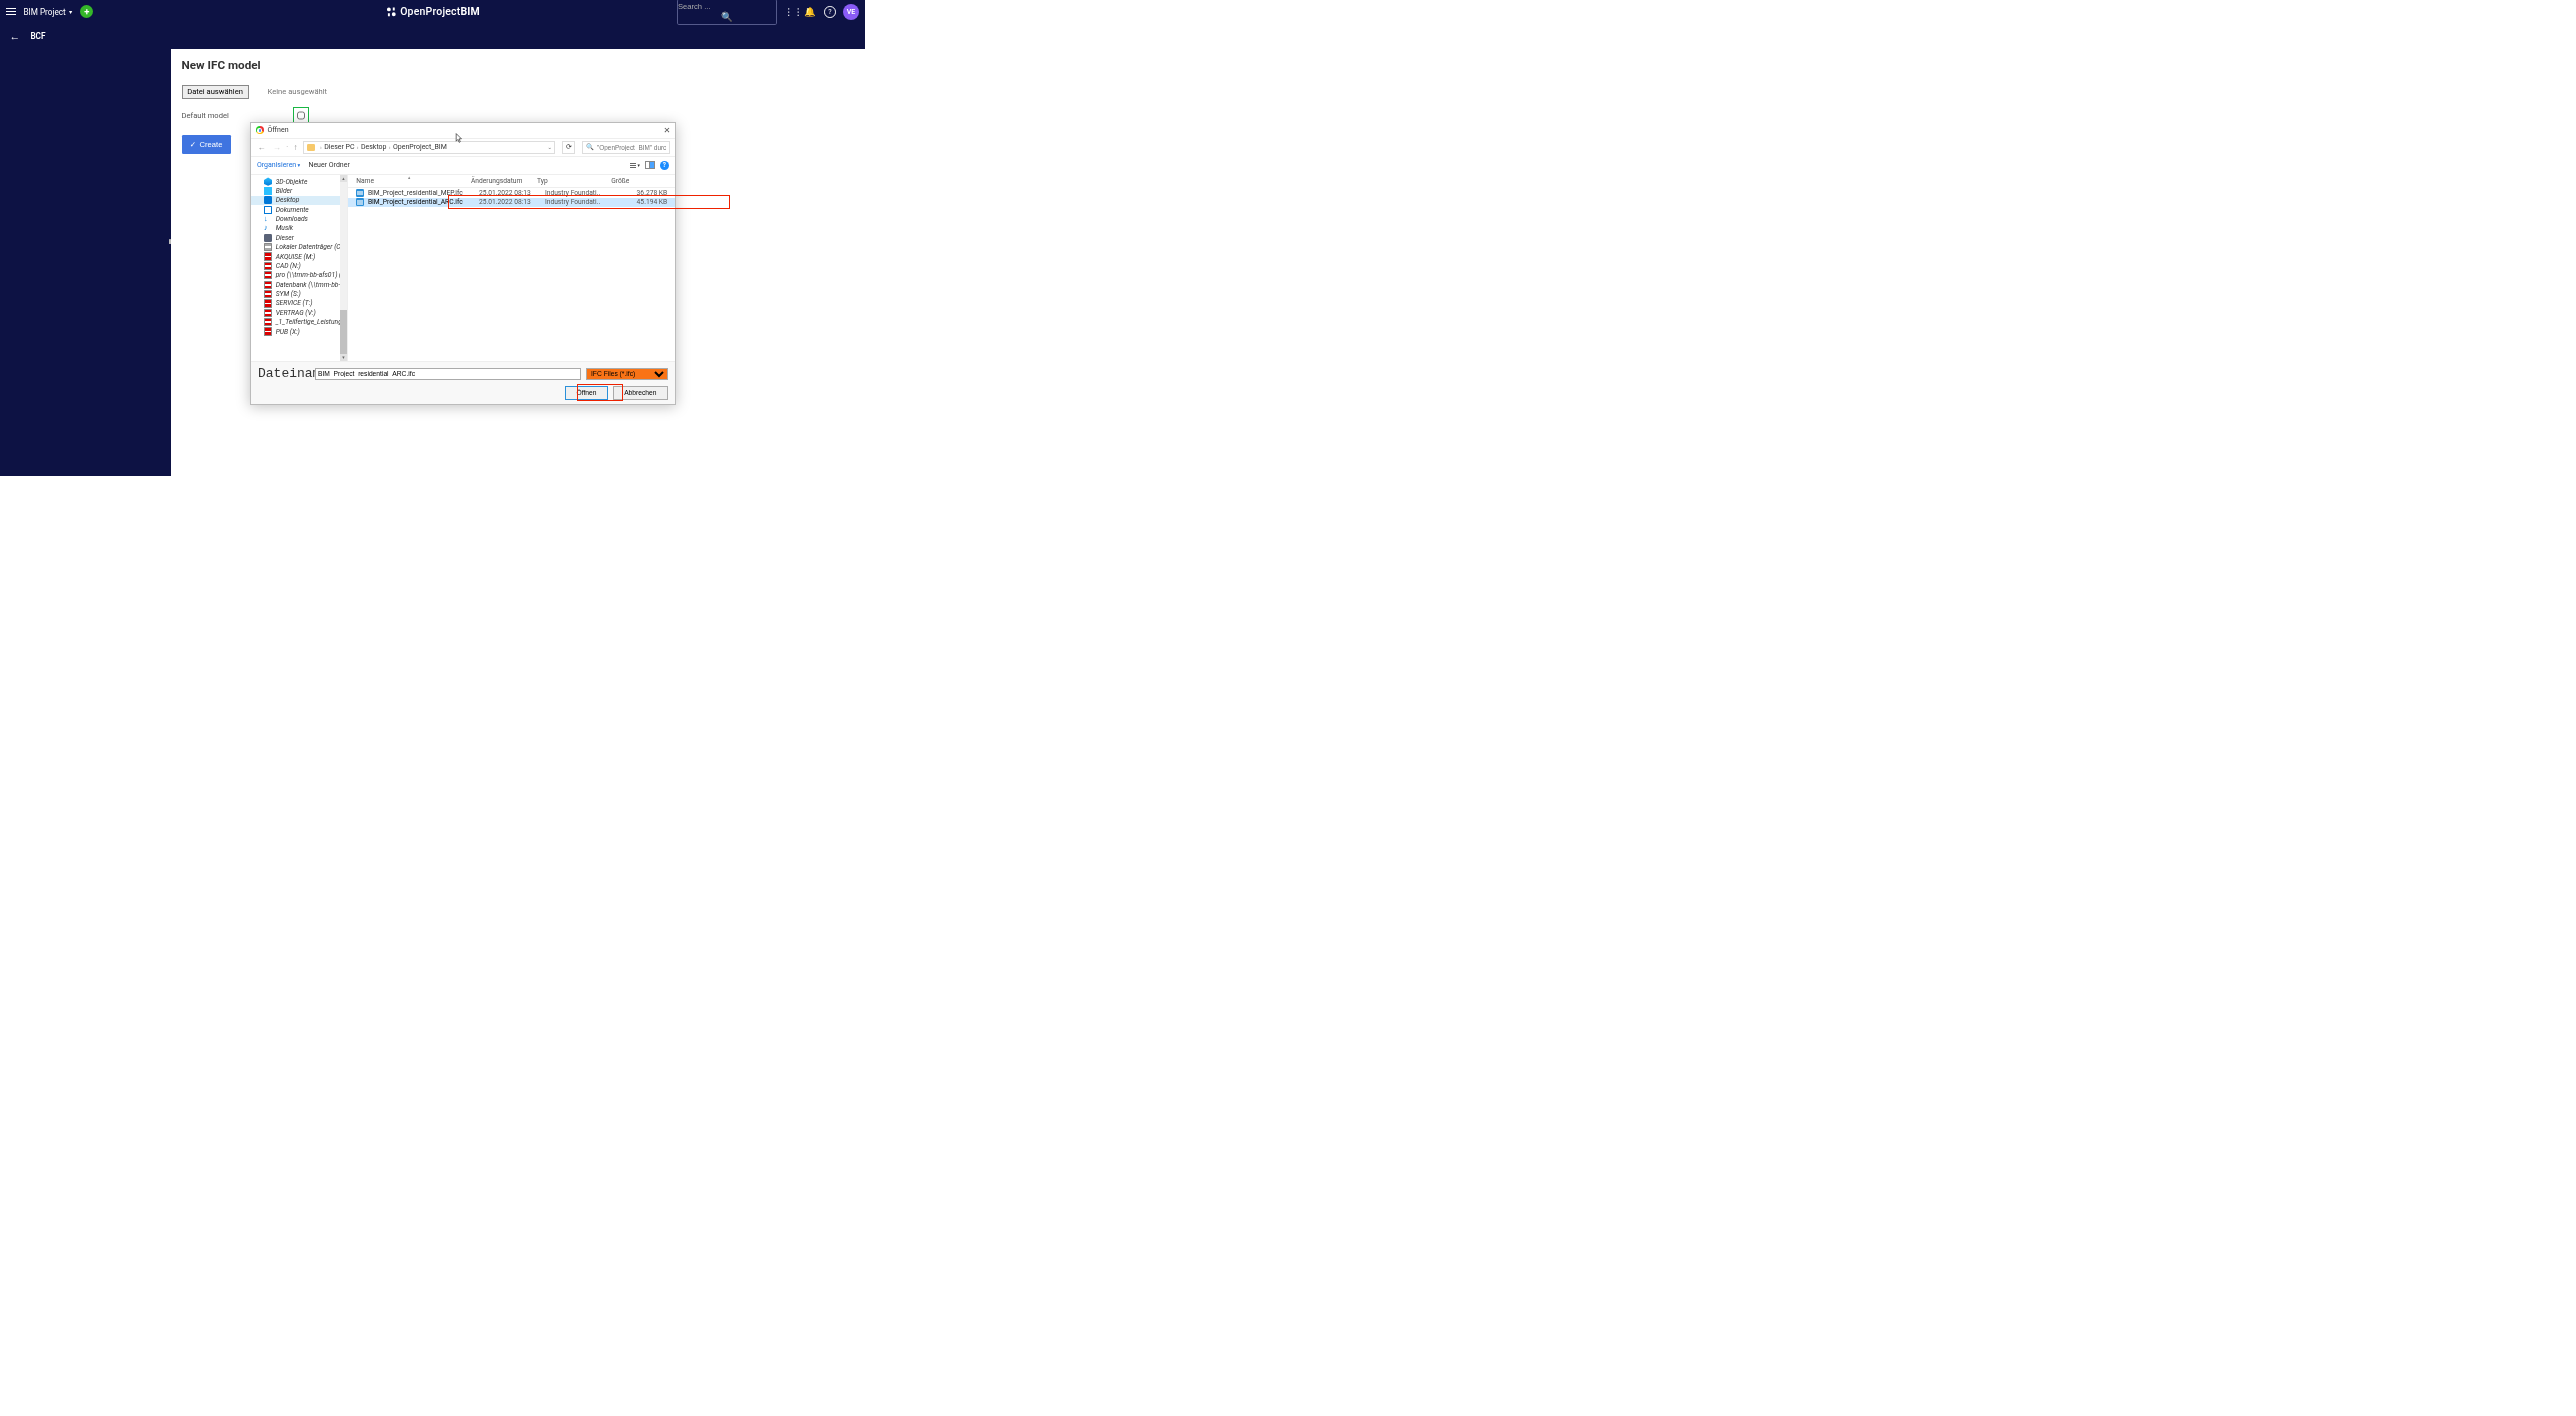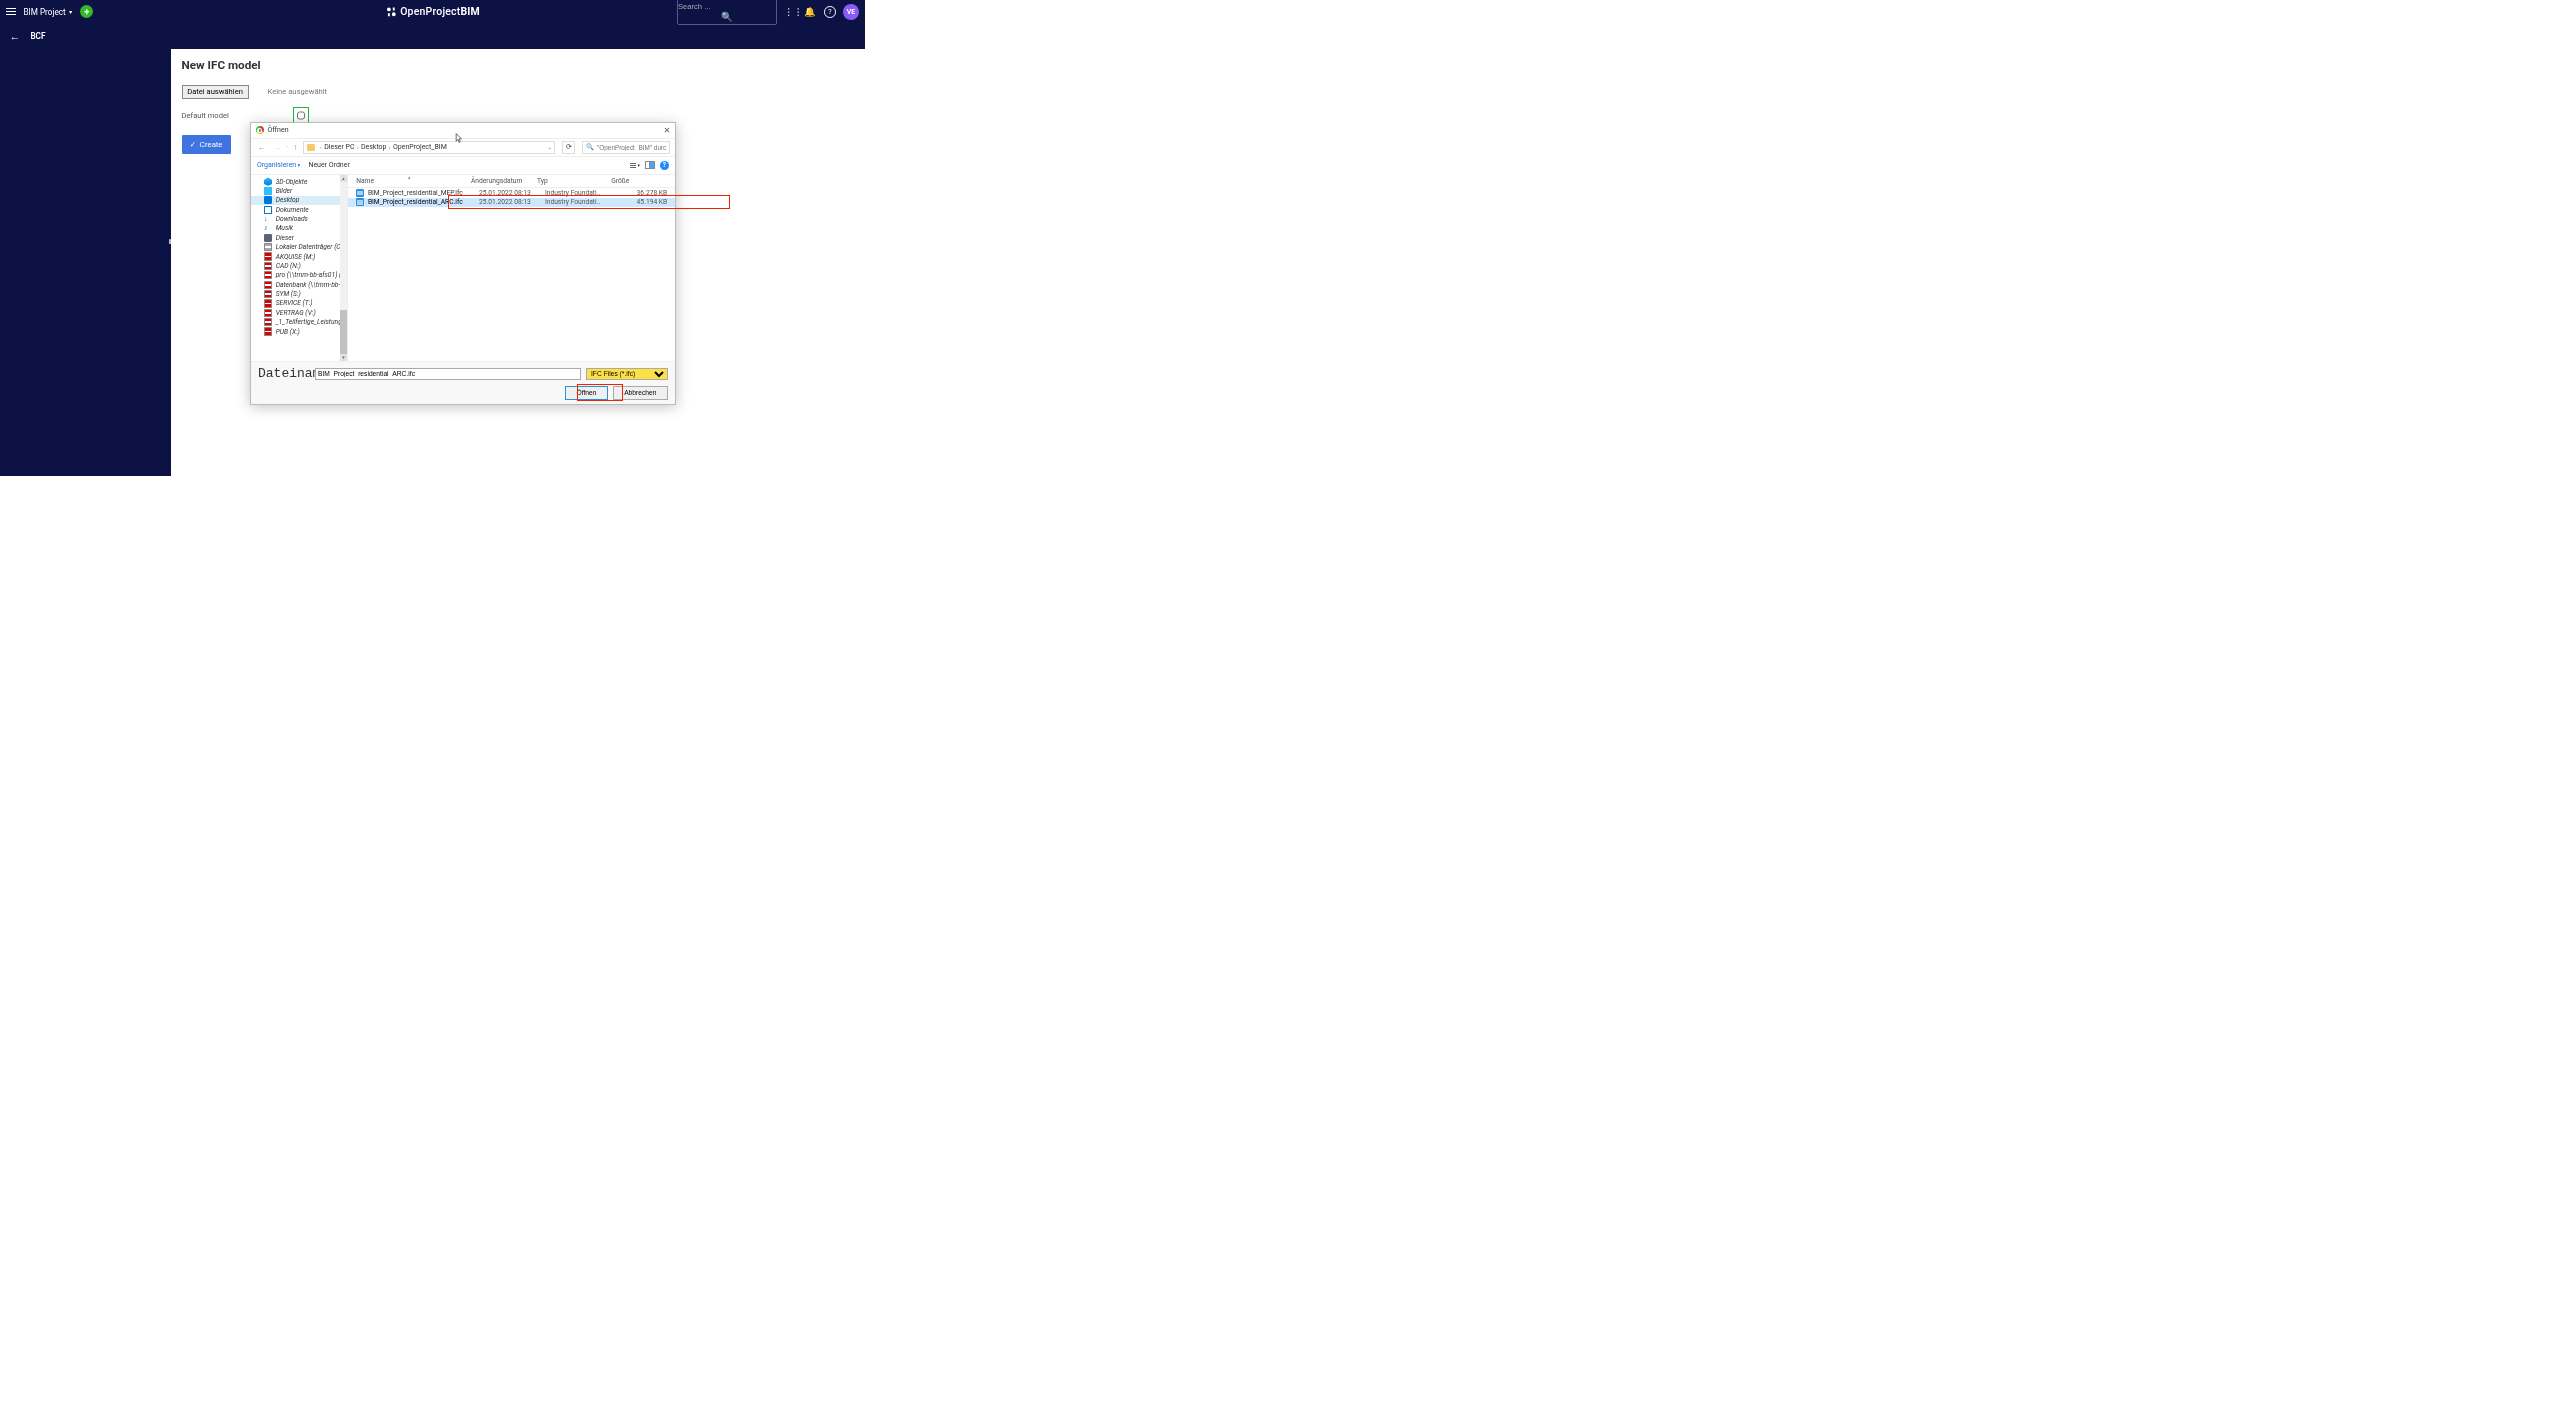--- a/index.html
+++ b/index.html
@@ -198,21 +198,21 @@
   .hl-row{ left:100px; top:20.5px; width:282px; height:14px; }
   .hl-open{ left:326px; bottom:2.9px; width:46px; height:17.6px; }
 
   .dlg-footer{
     border-top:0.6px solid #eee; padding: 4.7px 7px; display:flex; flex-direction:column; gap:4.7px;
     background:#f8f8f8;
   }
   .fn-row{display:flex;align-items:center;gap:4.7px;}
   .fn-row label{font-size:13px; color:#333; width:52px; text-align:right;font-family:Liberation Mono, monospace;}
   .fn-row input{flex:1;border:0.6px solid #aaa;padding:1.2px 2.3px;font-size:6.7px;height:11.7px;}
-  .fn-row select{width:82px;border:0.6px solid #aaa;font-size:6.7px;height:11.7px;background:#fde047;}
+  .fn-row select{width:82px;border:0.6px solid #aaa;font-size:6.7px;height:11.7px;background:#f97316;}
   .btn-row{display:flex;justify-content:flex-end;gap:4.7px;}
   .std-btn{
     border:0.6px solid #aaa;background:#f0f0f0;font-size:6.7px;padding:2.3px 10.5px;cursor:pointer;
   }
   .std-btn.primary{border:0.6px solid #2b90d9;}
 
   .cursor-ptr{position:absolute;left:455px;top:133px;pointer-events:none;}
   .cursor-ptr svg{width:8.2px;height:10.5px;}
 
   .caret-down{font-size:5.3px;margin-left:auto;color:#555;}

